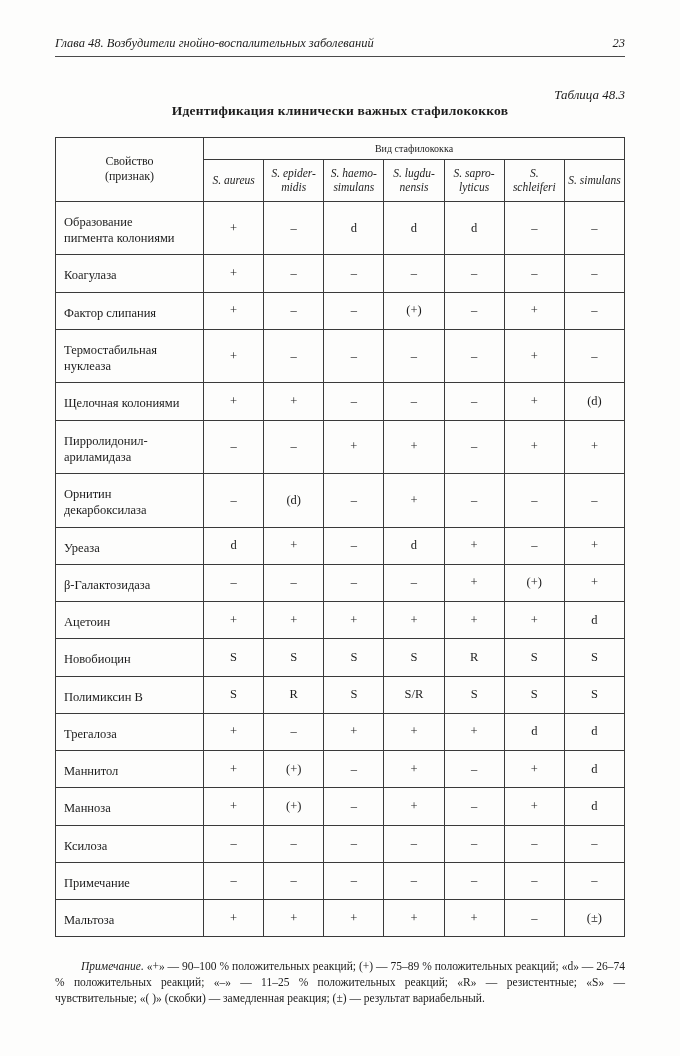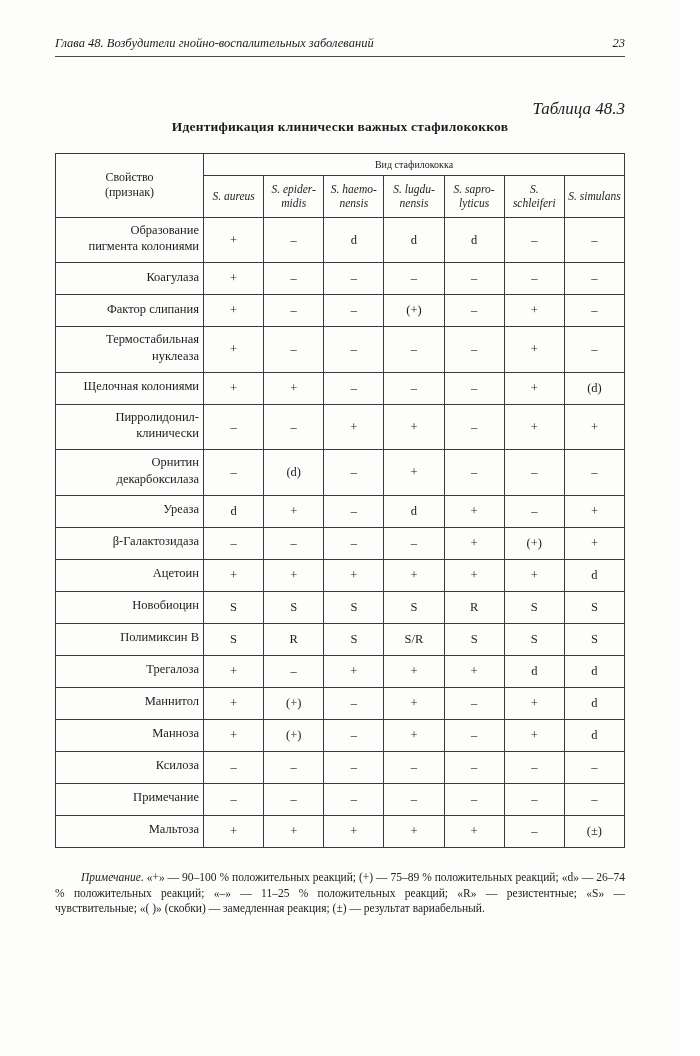--- a/index.html
+++ b/index.html
@@ -16,22 +16,22 @@
   }
   .content { padding: 36px 55px 0 55px; }
 
   .running-head {
     display: flex; justify-content: space-between; align-items: baseline;
     font-style: italic; font-size: 12.5px;
     padding-bottom: 5px;
     border-bottom: 1px solid #4a4a4a;
   }
   .table-label {
-    text-align: right; font-style: italic; font-size: 17px;
-    margin-top: 42px;
+    text-align: right; font-style: italic; font-size: 13px;
+    margin-top: 30px;
   }
   .table-title {
     text-align: center; font-weight: bold; font-size: 13.5px;
     letter-spacing: 0.2px;
   }
 
   table {
     width: 100%; border-collapse: collapse; margin-top: 18px;
     table-layout: fixed;
   }
@@ -40,22 +40,22 @@
   .prop-head {
     width: 148px; font-size: 12px; text-align: center;
     white-space: pre-line; padding: 6px 4px;
   }
   .group-head { font-size: 10px; text-align: center; padding: 5px 4px; }
   .species-head {
     font-style: italic; font-size: 11.5px; text-align: center;
     white-space: pre-line; padding: 6px 2px; line-height: 1.25;
   }
   .prop-cell {
-    text-align: right; font-size: 12.5px;
-    padding: 4px 4px 8px 8px; white-space: pre-line; line-height: 1.3;
+    text-align: left; font-size: 12.5px;
+    padding: 12px 4px 8px 8px; white-space: pre-line; line-height: 1.3;
   }
   .val-cell { text-align: center; font-size: 12.5px; padding: 8px 2px; }
 
   .footnote {
     margin-top: 22px; font-size: 11.5px; line-height: 1.38;
     text-align: justify; text-indent: 26px;
   }
   .footnote-label { font-style: italic; }
 </style>
 </head>
@@ -78,21 +78,21 @@
           <tr>
             <th class="prop-head" rowspan="2">Свойство
 (признак)</th>
             <th class="group-head" colspan="7">Вид стафилококка</th>
           </tr>
           <tr>
             <th class="species-head">S. aureus</th>
             <th class="species-head">S. epider-
 midis</th>
             <th class="species-head">S. haemo-
-nensis</th>
+simulans</th>
             <th class="species-head">S. lugdu-
 nensis</th>
             <th class="species-head">S. sapro-
 lyticus</th>
             <th class="species-head">S.
 schleiferi</th>
             <th class="species-head">S. simulans</th>
           </tr>
         </thead>
       <tbody id="table-body">
@@ -143,21 +143,21 @@
             <td class="val-cell">+</td>
             <td class="val-cell">+</td>
             <td class="val-cell">–</td>
             <td class="val-cell">–</td>
             <td class="val-cell">–</td>
             <td class="val-cell">+</td>
             <td class="val-cell">(d)</td>
           </tr>
           <tr>
             <td class="prop-cell">Пирролидонил-
-клинически</td>
+ариламидаза</td>
             <td class="val-cell">–</td>
             <td class="val-cell">–</td>
             <td class="val-cell">+</td>
             <td class="val-cell">+</td>
             <td class="val-cell">–</td>
             <td class="val-cell">+</td>
             <td class="val-cell">+</td>
           </tr>
           <tr>
             <td class="prop-cell">Орнитин

